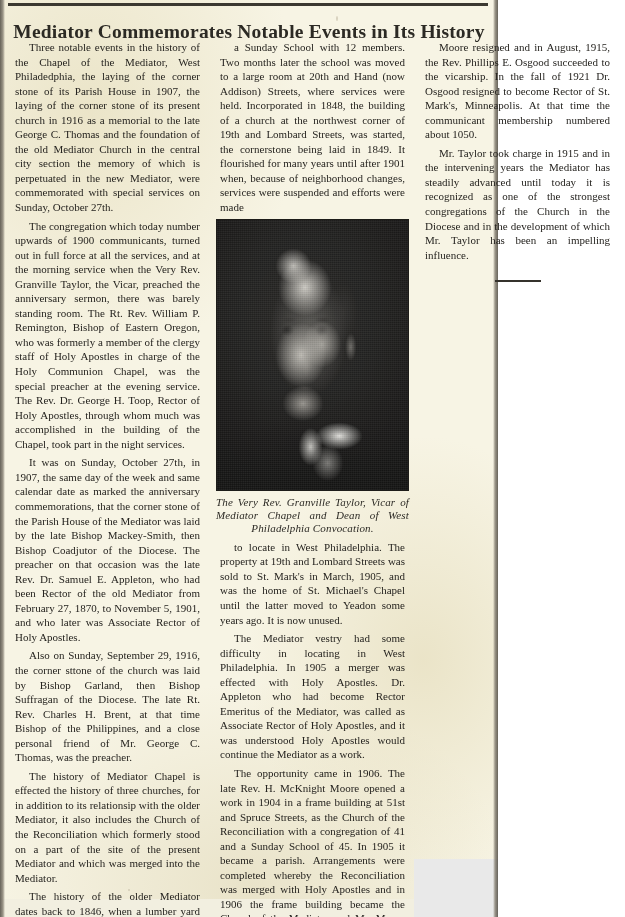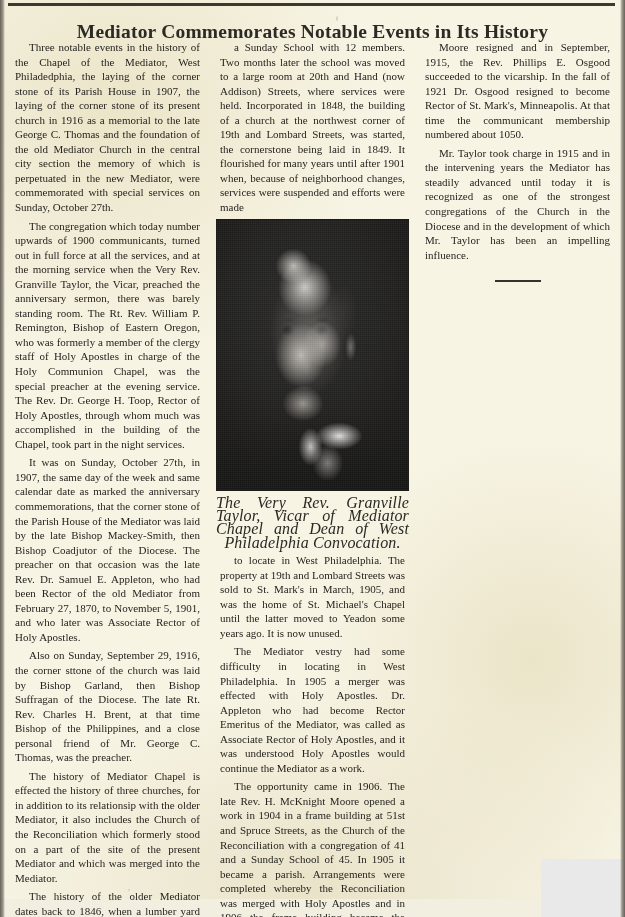--- a/index.html
+++ b/index.html
@@ -12,21 +12,21 @@
     height: 917px;
     position: relative;
     overflow: hidden;
     font-family: "Liberation Serif", "DejaVu Serif", serif;
   }
 
   
   #page {
     position: absolute;
     left: 0; top: 0;
-    width: 625px;
+    width: 498px;
     height: 917px;
     background: #f7f4e4;
   }
   
   #page::before {
     content: "";
     position: absolute;
     inset: 0;
     background:
       radial-gradient(ellipse 60% 40% at 18% 12%, rgba(225,216,178,.55), rgba(225,216,178,0) 70%),
@@ -173,21 +173,21 @@
     background-image:
       repeating-linear-gradient(0deg, rgba(255,255,255,.05) 0 1px, rgba(0,0,0,.05) 1px 2px),
       repeating-linear-gradient(90deg, rgba(255,255,255,.04) 0 1px, rgba(0,0,0,.04) 1px 2px);
     opacity: .7;
     pointer-events: none;
   }
 
   #portrait-caption {
     margin-top: 5px;
     font-style: italic;
-    font-size: 16px;
+    font-size: 11px;
     line-height: 13.4px;
     color: #2b2924;
     text-align: justify;
     text-align-last: center;
     letter-spacing: .15px;
   }
 
   
   #end-rule-wrap {
     margin-top: 9px;
@@ -246,21 +246,21 @@
         <div id="portrait-caption">The Very Rev. Granville Taylor, Vicar of Mediator Chapel and Dean of West Philadelphia Convocation.</div>
       </div>
 
       <p>to locate in West Philadelphia. The property at 19th and Lombard Streets was sold to St. Mark's in March, 1905, and was the home of St. Michael's Chapel until the latter moved to Yeadon some years ago. It is now unused.</p>
       <p>The Mediator vestry had some difficulty in locating in West Philadelphia. In 1905 a merger was effected with Holy Apostles. Dr. Appleton who had become Rector Emeritus of the Mediator, was called as Associate Rector of Holy Apostles, and it was understood Holy Apostles would continue the Mediator as a work.</p>
       <p>The opportunity came in 1906. The late Rev. H. McKnight Moore opened a work in 1904 in a frame building at 51st and Spruce Streets, as the Church of the Reconciliation with a congregation of 41 and a Sunday School of 45. In 1905 it became a parish. Arrangements were completed whereby the Reconciliation was merged with Holy Apostles and in 1906 the frame building became the Chapel of the Mediator and Mr. Moore served as its first Vicar.</p>
       <p>On Convocation Day, 1914, Mr.</p>
     </div>
 
     <div class="col">
-      <p>Moore resigned and in September, 1915, the Rev. Phillips E. Osgood succeeded to the vicarship. In the fall of 1921 Dr. Osgood resigned to become Rector of St. Mark's, Minneapolis. At that time the communicant membership numbered about 1050.</p>
+      <p>Moore resigned and in August, 1915, the Rev. Phillips E. Osgood succeeded to the vicarship. In the fall of 1921 Dr. Osgood resigned to become Rector of St. Mark's, Minneapolis. At that time the communicant membership numbered about 1050.</p>
       <p>Mr. Taylor took charge in 1915 and in the intervening years the Mediator has steadily advanced until today it is recognized as one of the strongest congregations of the Church in the Diocese and in the development of which Mr. Taylor has been an impelling influence.</p>
       <div id="end-rule-wrap">
         <span id="end-rule"></span>
       </div>
     </div>
 
   </div>
 
   <div class="speck" style="left:308px; top:905px; width:3px; height:3px;"></div>
   <div class="speck" style="left:128px; top:889px; width:2px; height:2px;"></div>

